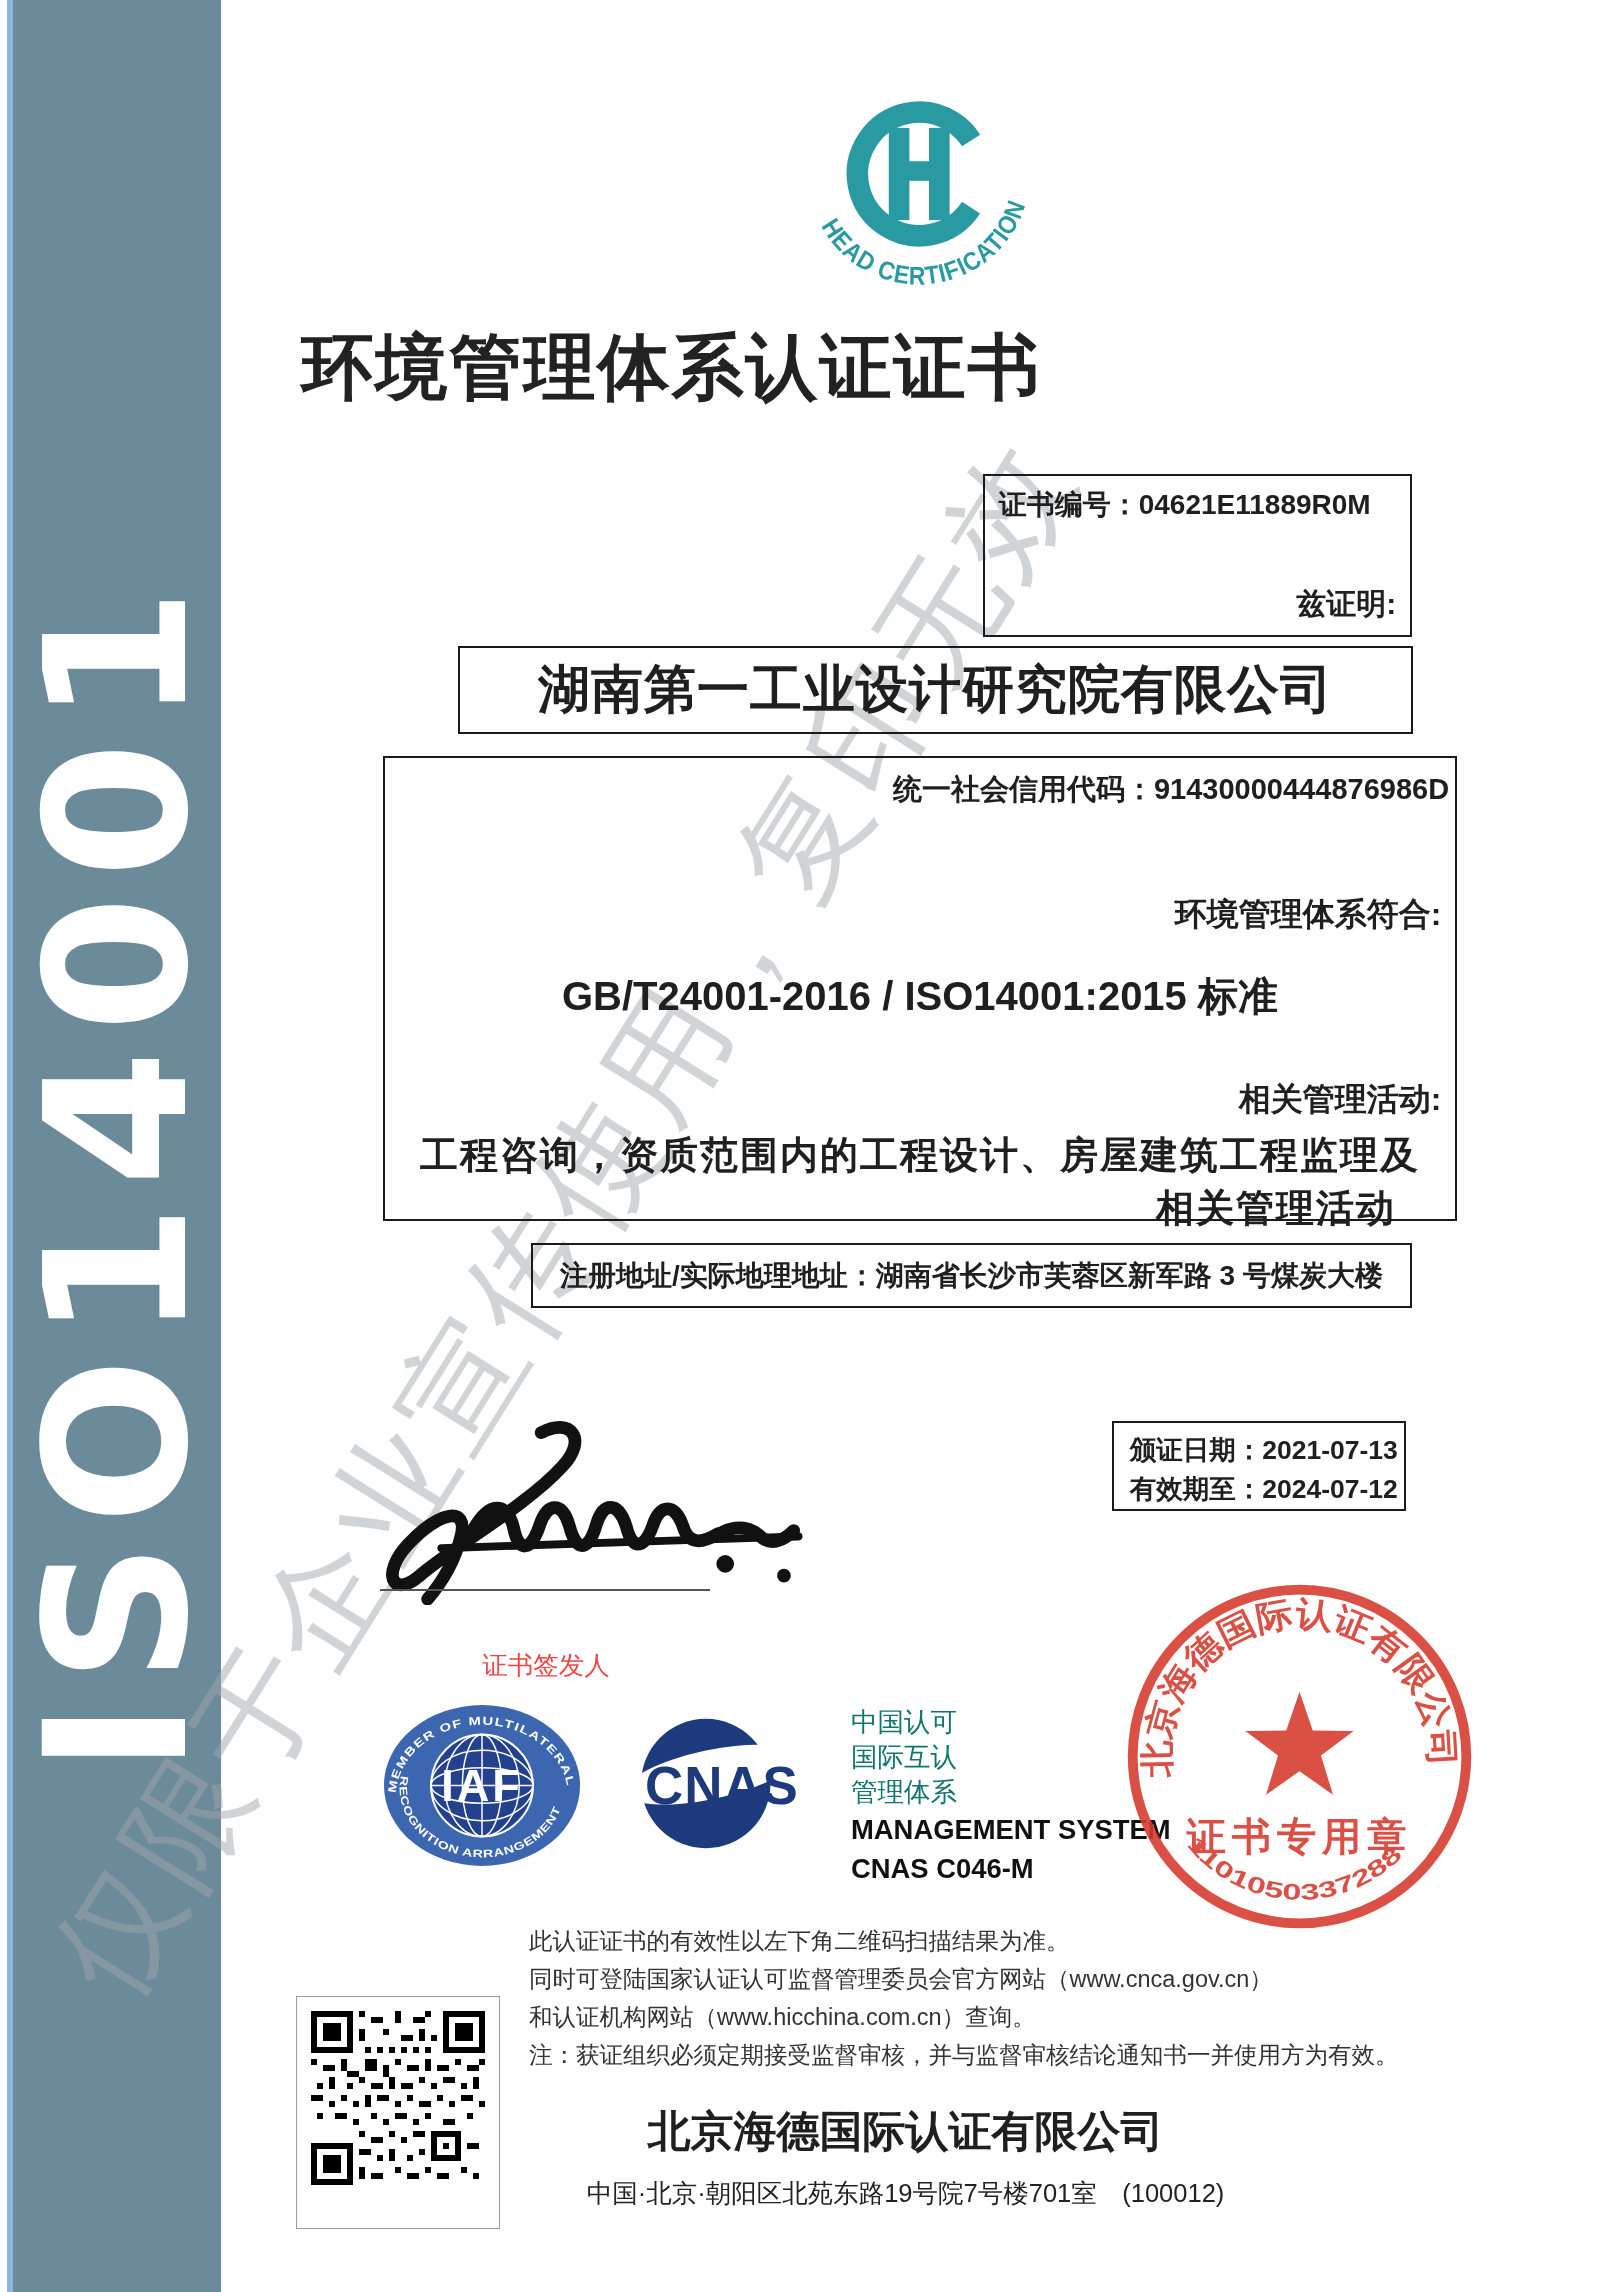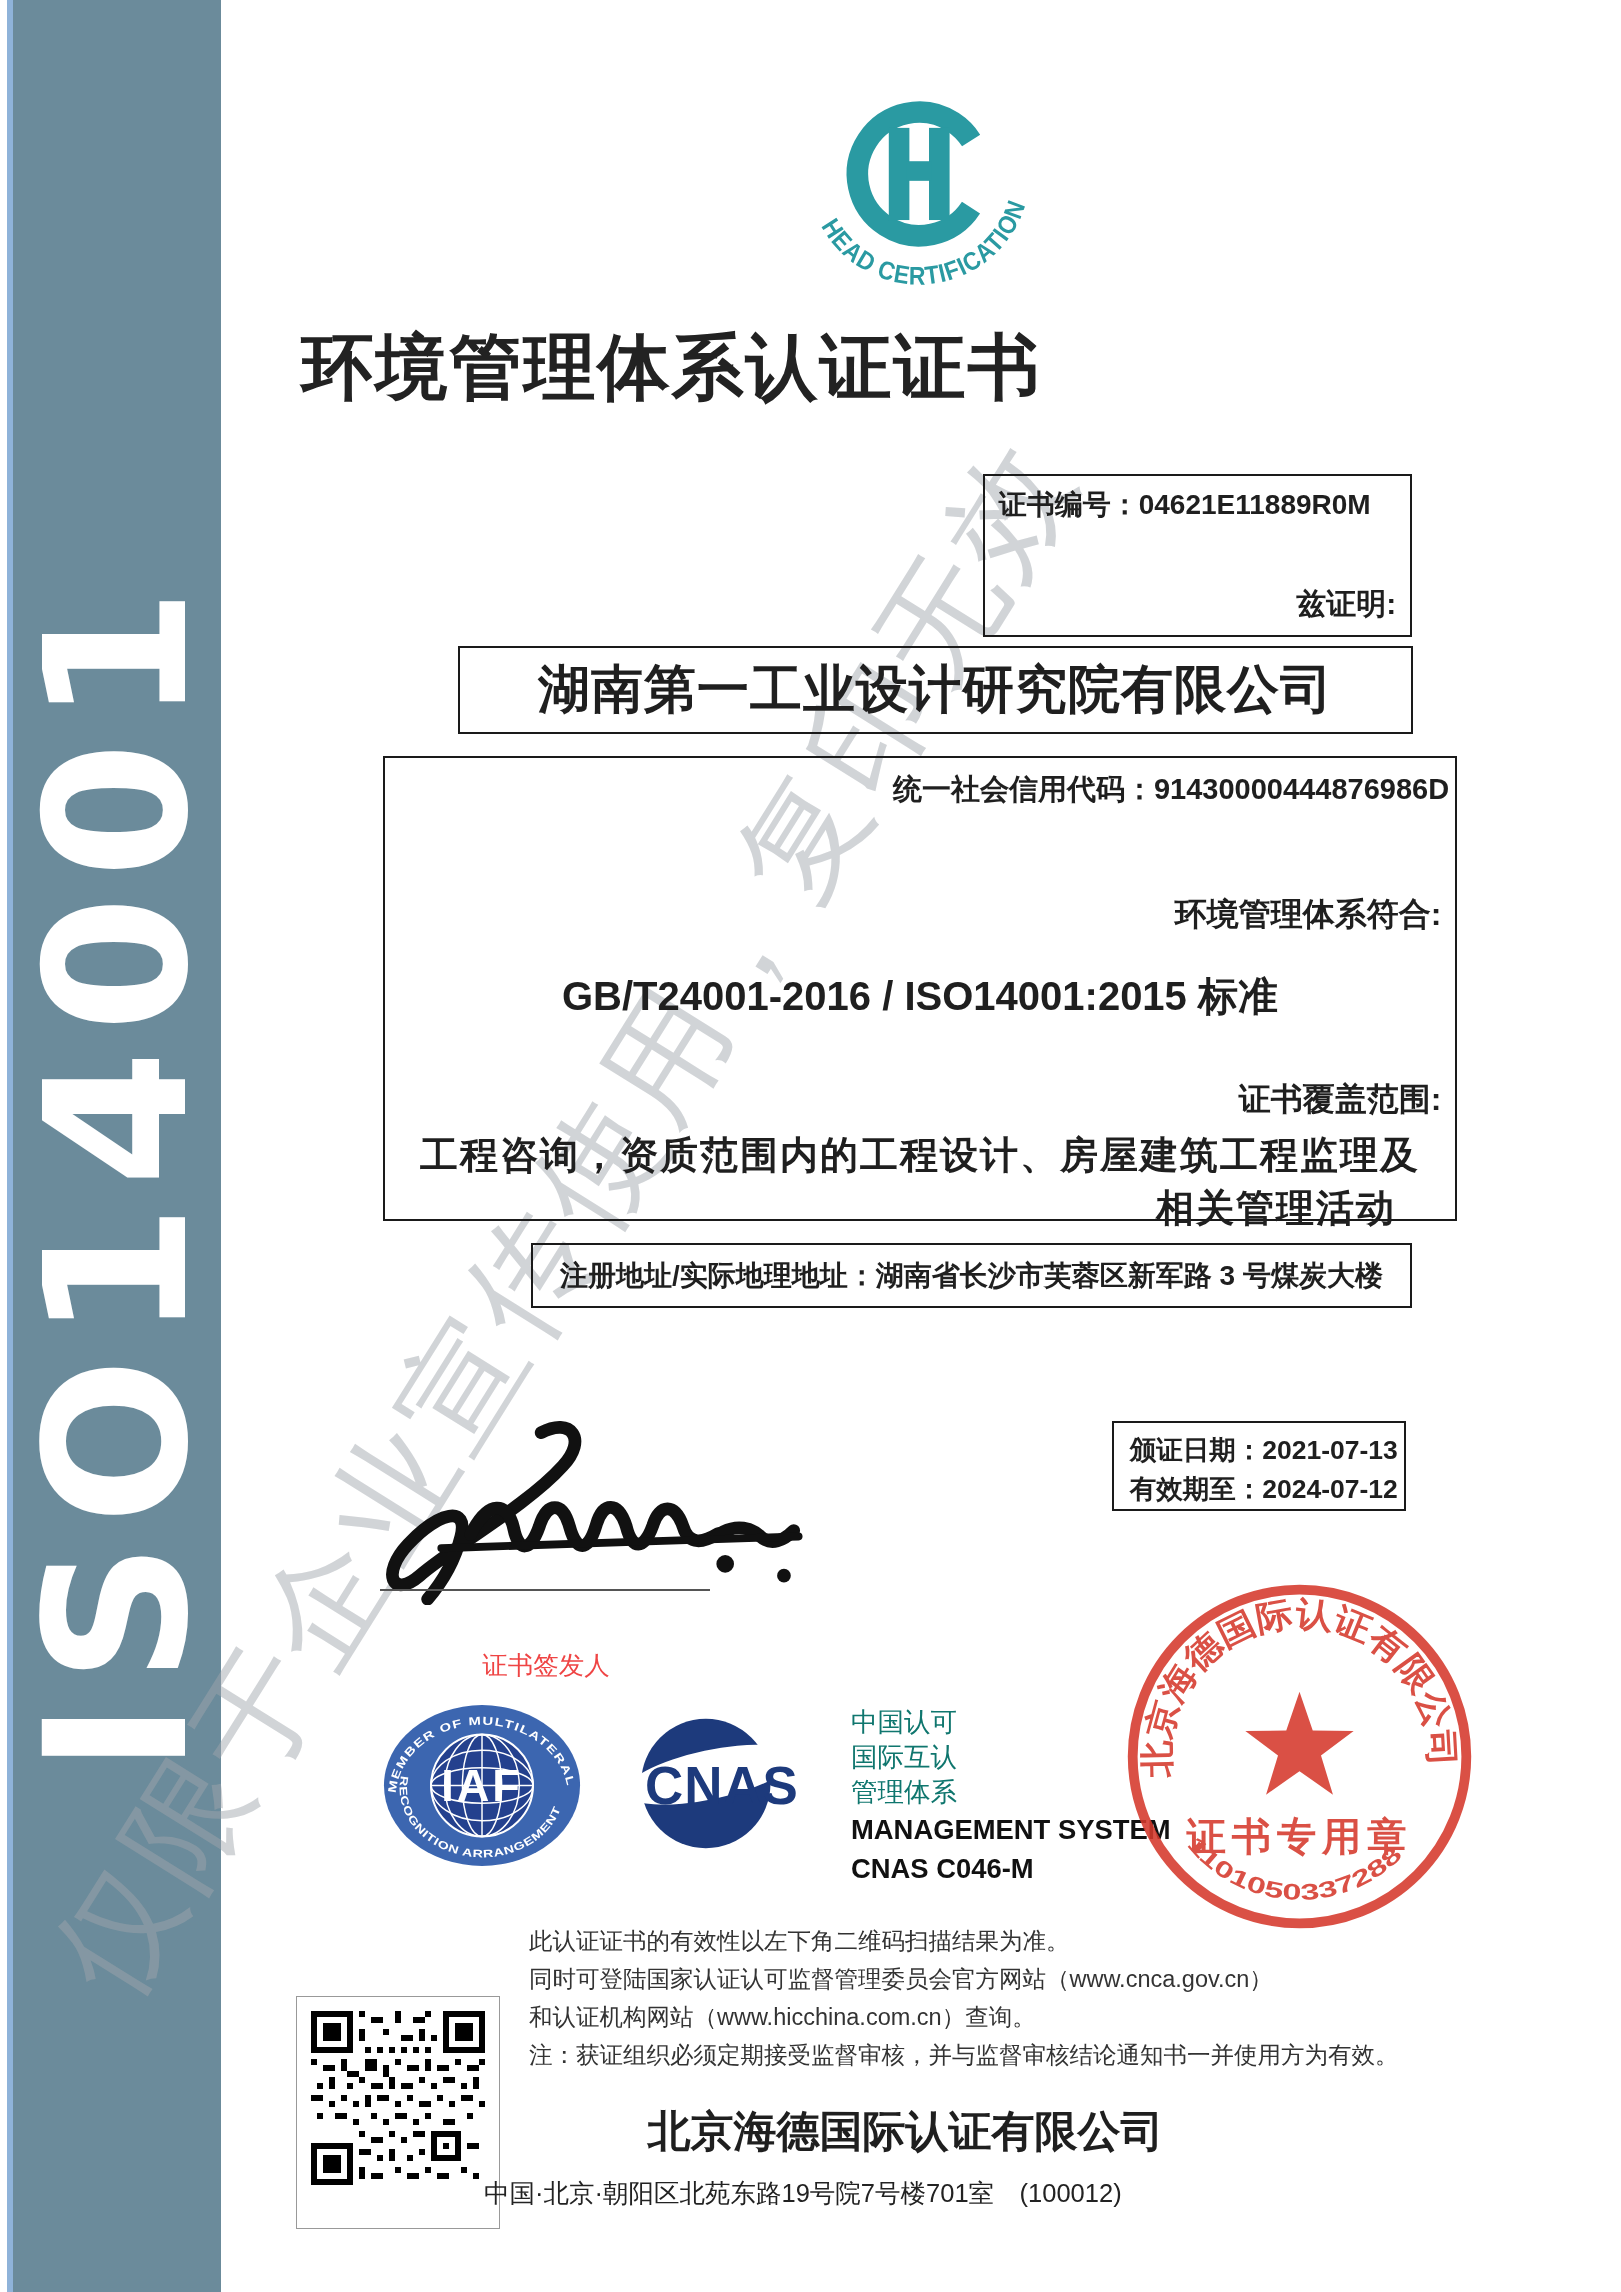--- a/index.html
+++ b/index.html
@@ -48,21 +48,21 @@
   .accr-text{left:851px;top:1705px;}
   .accr-text .cn{display:block;font-size:26.5px;line-height:35px;color:#0f766e;}
   .accr-text .en{display:block;font-size:27.4px;font-weight:800;line-height:39px;color:#111;}
   
   .qr{left:296px;top:1996px;width:204px;height:233px;border:1px solid #999;background:#fff;
       box-sizing:border-box;}
   .qr svg{display:block;margin:13.7px auto 0 auto;}
   
   .notes{left:529px;top:1922px;font-size:23.5px;line-height:38px;color:#333;white-space:nowrap;}
   .issuer{left:484px;top:2103px;width:843px;text-align:center;font-size:43px;font-weight:900;white-space:nowrap;}
-  .issuer-addr{left:484px;top:2176px;width:843px;text-align:left;font-size:25.5px;color:#222;white-space:nowrap;}
+  .issuer-addr{left:484px;top:2176px;width:843px;text-align:center;font-size:25.5px;color:#222;white-space:nowrap;}
   .seal{opacity:.88;}
 </style>
 </head>
 <body>
 
 <div class="abs sidebar-edge"></div>
 <div class="abs sidebar">
   <span>ISO14001</span>
 </div>
 
@@ -95,21 +95,21 @@
 <div class="abs layer box company-box">
   <span>湖南第一工业设计研究院有限公司</span>
 </div>
 
 <div class="abs layer box details-box">
   <div class="credit">
     <span>统一社会信用代码：</span><span>91430000444876986D</span>
   </div>
   <div class="conform">环境管理体系符合:</div>
   <div class="standard">GB/T24001-2016 / ISO14001:2015 标准</div>
-  <div class="scope-label">证书覆盖范围:</div>
+  <div class="scope-label">相关管理活动:</div>
   <div class="scope1">工程咨询，资质范围内的工程设计、房屋建筑工程监理及</div>
   <div class="scope2">相关管理活动</div>
 </div>
 
 <div class="abs layer box address-box">
   <span>注册地址/实际地理地址：湖南省长沙市芙蓉区新军路 3 号煤炭大楼</span>
 </div>
 
 <div class="abs layer box dates-box">
   <div>颁证日期：2021-07-13</div>

